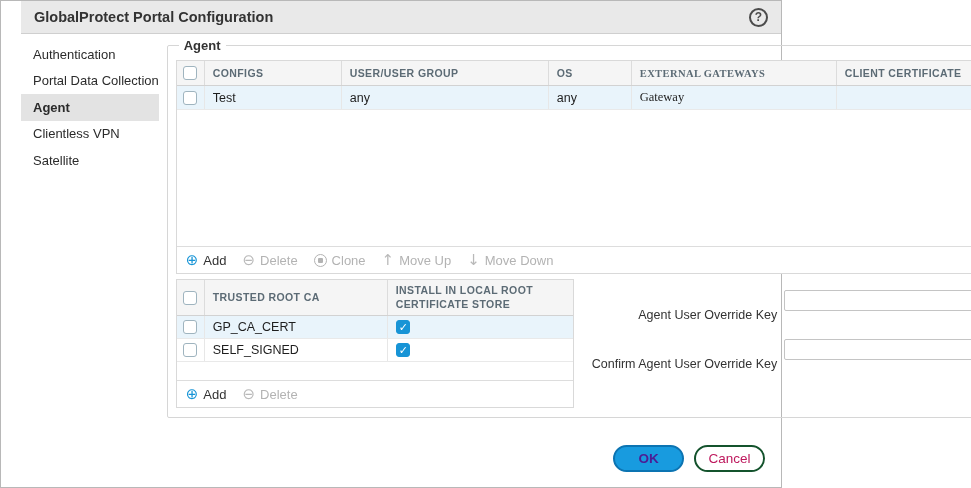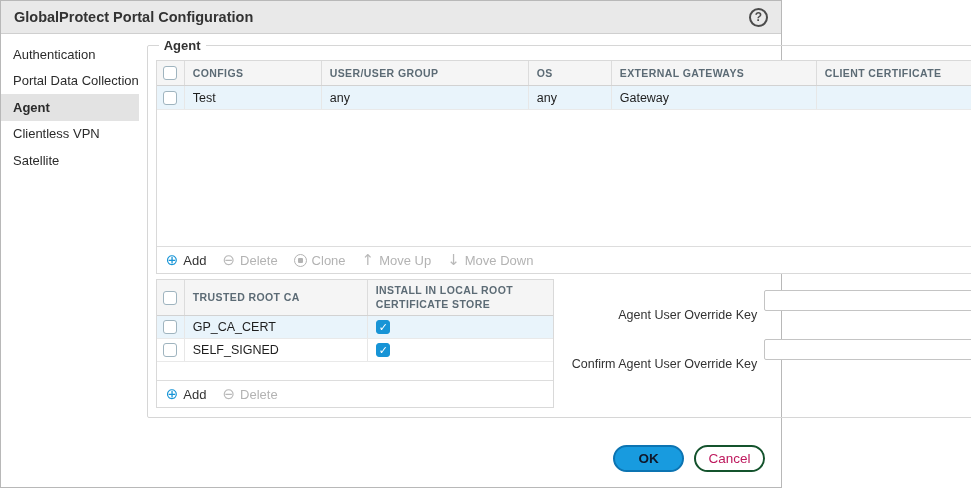--- a/index.html
+++ b/index.html
@@ -1,20 +1,20 @@
 <!DOCTYPE html>
 <html><head>
 <meta charset="utf-8">
 <style>
   * { margin:0; padding:0; box-sizing:border-box; }
   html,body { width:971px; height:488px; }
   body { font-family:"Liberation Sans", sans-serif; background:#fff; color:#222; }
   .glyph { font-family:"DejaVu Sans", sans-serif; line-height:1; }
 
-  .dialog { width:782px; height:488px; border:1px solid #b8b8b8; display:flex; flex-direction:column; background:#fff; }
+  .dialog { width:782px; height:488px; border:1px solid #b8b8b8; display:flex; flex-direction:column; background:#fff;padding-left:20px; }
 
   
   .titlebar { flex:0 0 33px; background:#e9e9e9; border-bottom:1px solid #cfcfcf; display:flex; align-items:center; padding:0 13px; }
   .title { font-size:14.5px; font-weight:bold; color:#333; }
   .help-btn { margin-left:auto; width:19px; height:19px; border:2px solid #4b4b4b; border-radius:50%; display:flex; align-items:center; justify-content:center; font-size:12px; font-weight:bold; color:#4b4b4b; cursor:pointer; background:#fff0; }
 
   
   .middle { flex:1 1 auto; display:flex; min-height:0; }
   .sidebar { flex:0 0 132px; padding-top:7px; }
   .side-item { height:26.5px; display:flex; align-items:center; padding-left:12px; font-size:13px; color:#2b2b2b; cursor:pointer; white-space:nowrap; }
@@ -37,21 +37,21 @@
 
   
   .tbl { border:1px solid #d9d9d9; background:#fff; }
   .t1 .hrow { height:25px; border-bottom:1px solid #d2d2d2; }
   .t1 .drow { height:24px; border-bottom:1px solid #e9e9e9; cursor:pointer; }
   .drow:nth-of-type(even) { background:#e9f4fb; }
   .col-cb   { flex:0 0 28px; justify-content:center; padding:0; }
   .col-configs { flex:0 0 137px; }
   .col-user { flex:0 0 207px; }
   .col-os   { flex:0 0 83px; }
-  .col-gw   { flex:0 0 205px; }
+  .col-gw   { flex:0 0 205px;font-family:Liberation Serif, serif; }
   .col-cert { flex:1 1 auto; }
   .t1-filler { height:136px; }
 
   .toolbar { height:27px; border-top:1px solid #ddd; display:flex; align-items:center; gap:16px; padding:0 9px; background:#fff; }
   .tb-item { display:flex; align-items:center; gap:5px; font-size:13px; color:#333; cursor:pointer; user-select:none; }
   .tb-item .ticon { font-size:15px; color:#1794d6; }
   .tb-item.disabled { color:#b3b3b3; cursor:default; }
   .tb-item.disabled .ticon { color:#b9b9b9; }
   .icon-clone { display:inline-block; width:13px; height:13px; border:1.4px solid currentColor; border-radius:50%; position:relative; }
   .icon-clone::after { content:""; position:absolute; inset:3px; background:currentColor; border-radius:1px; }
@@ -67,21 +67,21 @@
   .t2-filler { height:18px; }
 
   .fields { flex:1; padding-left:18px; display:flex; flex-direction:column; gap:6px; }
   .field-row { display:flex; align-items:center; justify-content:flex-end; }
   .field-row label { font-size:12.5px; color:#333; margin-right:7px; white-space:nowrap;margin-top:29px; }
   .field-row input { width:212px; height:21px; border:1px solid #c4c4c4; border-radius:2px; font-size:12px; padding:0 5px; font-family:"Liberation Sans",sans-serif; }
 
   
   .footer { flex:0 0 58px; display:flex; align-items:center; justify-content:flex-end; gap:10px; padding-right:16px; }
   .btn { height:27px; min-width:71px; border-radius:14px; font-size:13.5px; display:flex; align-items:center; justify-content:center; cursor:pointer; font-family:"Liberation Sans",sans-serif; }
-  .btn-ok { background:#189bdf; border:2px solid #0c74b2; color:#0f172a; font-weight:bold; }
+  .btn-ok { background:#189bdf; border:2px solid #0c74b2; color:#4c1d95; font-weight:bold; }
   .btn-cancel { background:#fff; border:2px solid #14532d; color:#be185d; }
 </style>
 </head>
 <body>
 
 <div class="dialog">
 
   <div class="titlebar">
     <span class="title">GlobalProtect Portal Configuration</span>
     <span class="help-btn">?</span>

